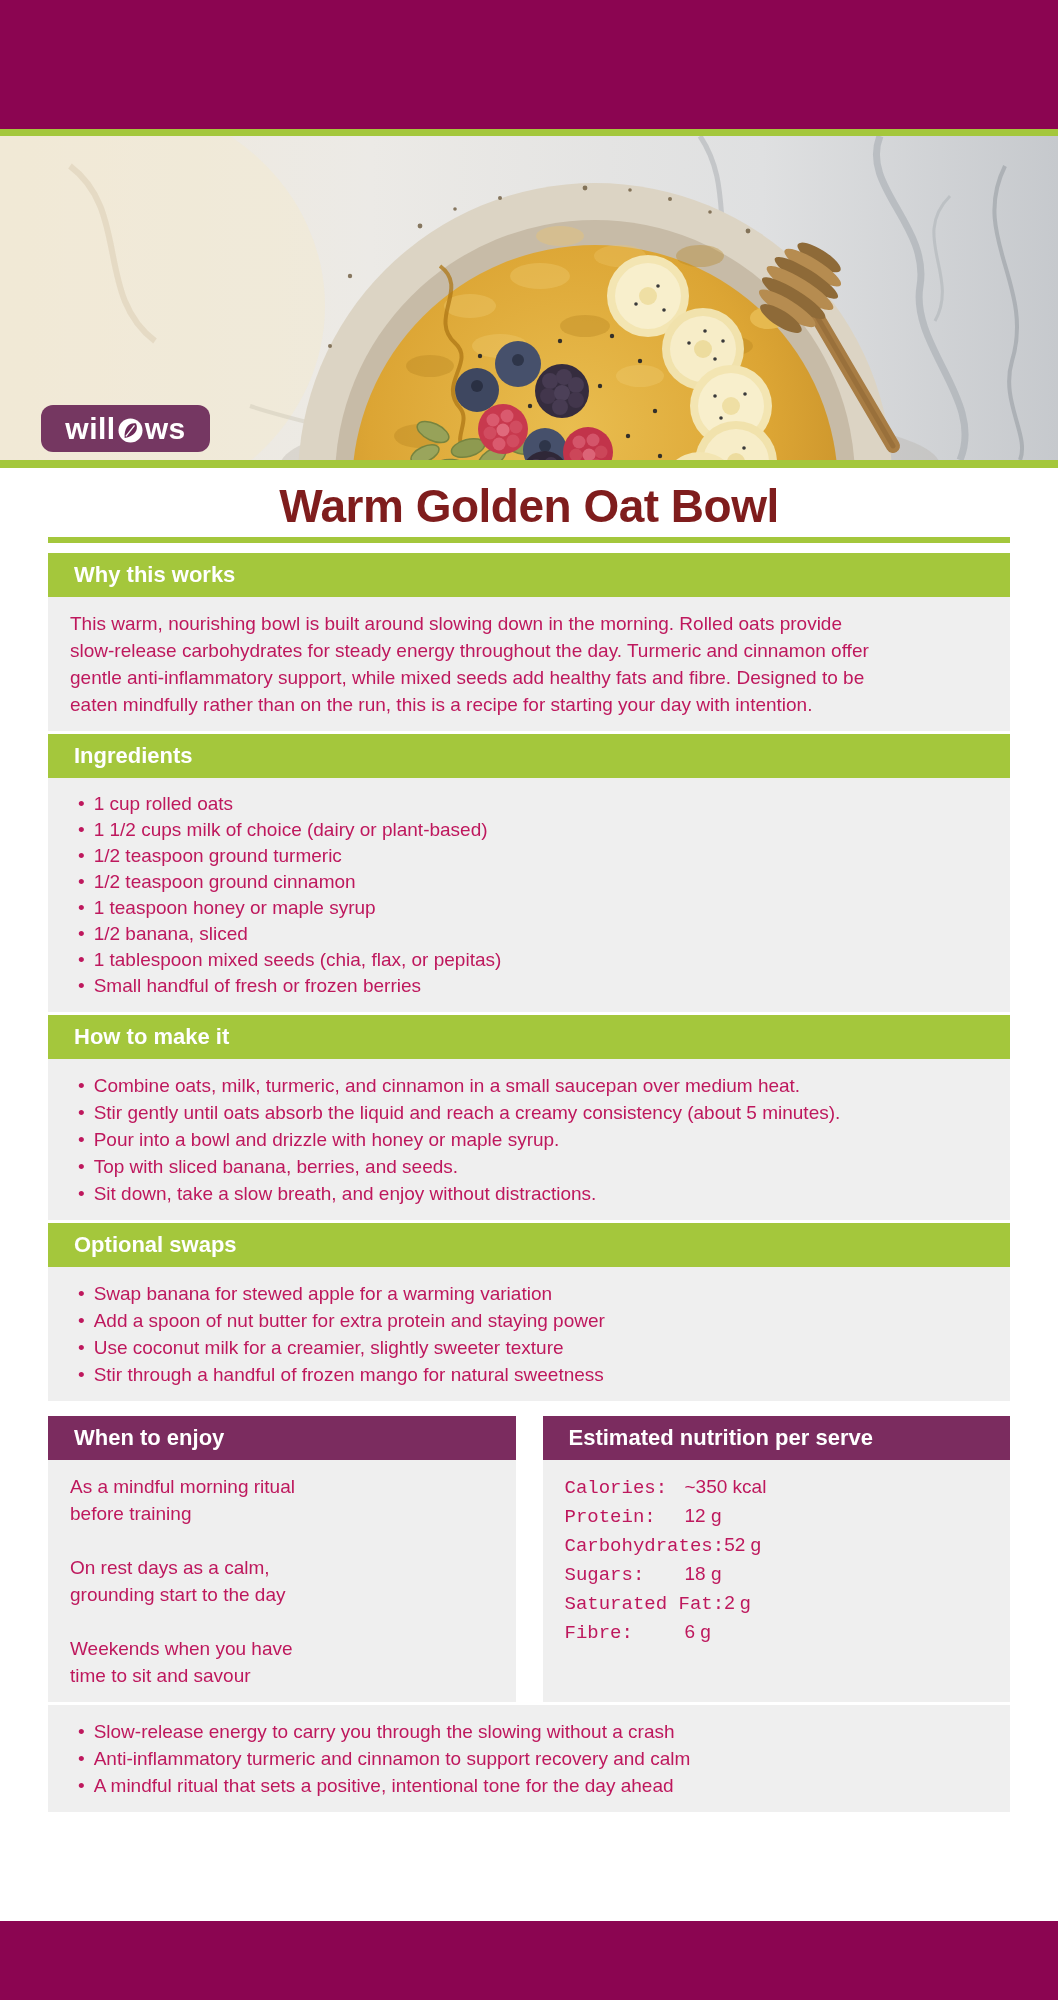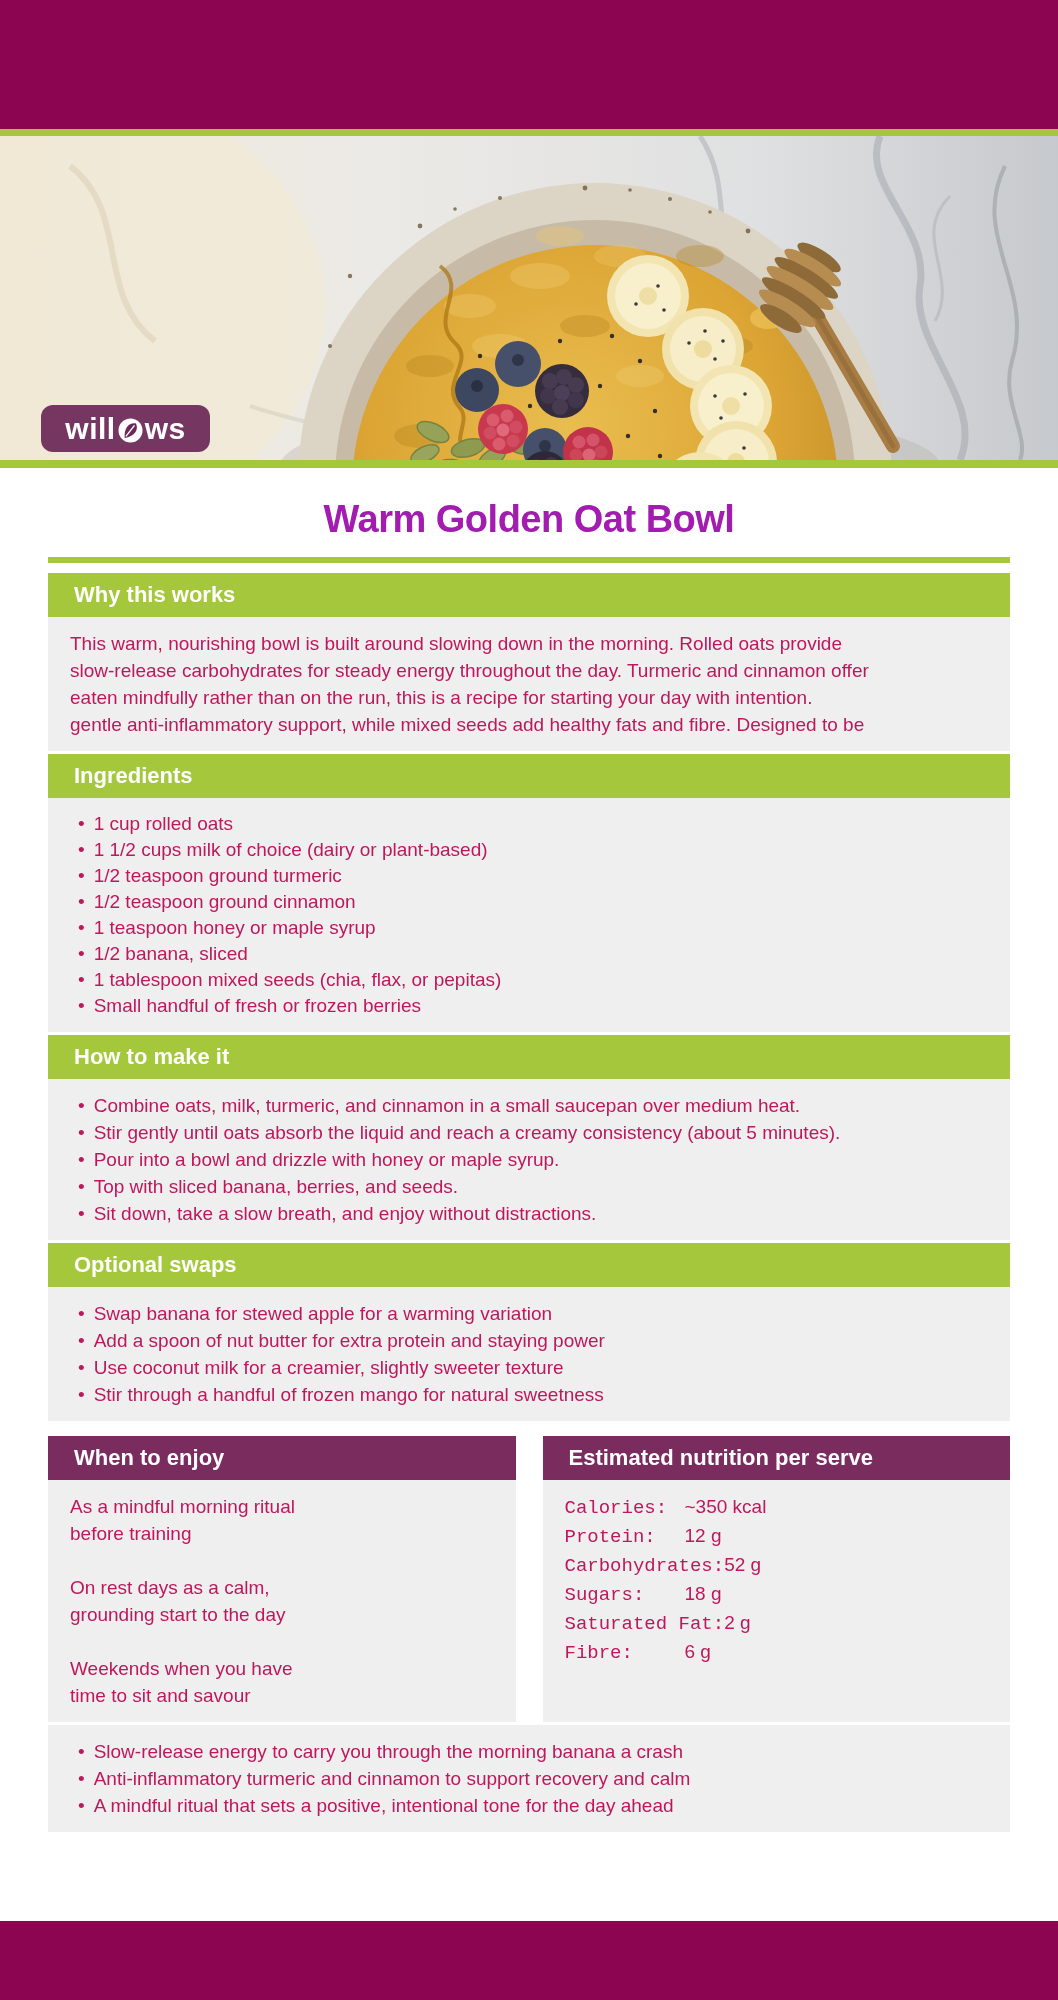--- a/index.html
+++ b/index.html
@@ -7,22 +7,22 @@
   .page{position:relative;width:1058px;height:2000px;overflow:hidden;background:#fff;}
   .topbar{height:129px;background:#8B0551;}
   .accent-line{height:7px;background:#A4C73C;}
   .hero{position:relative;height:324px;overflow:hidden;}
   .hero svg{display:block;}
   .hero-accent{height:8px;background:#A4C73C;}
   .logo{position:absolute;left:41px;top:269px;width:169px;height:47px;border-radius:12px;
         background:rgba(108,41,88,0.93);display:flex;align-items:center;justify-content:center;
         color:#fff;font-size:30px;font-weight:bold;letter-spacing:0.5px;}
   .logo svg{margin:3px 1px 0 1px;}
-  h1{margin:13px;padding-top:13px;text-align:center;font-size:38px;line-height:50px;
-     font-weight:bold;color:#a21caf;letter-spacing:-0.5px;}
+  h1{margin:0;padding-top:13px;text-align:center;font-size:46px;line-height:50px;
+     font-weight:bold;color:#7f1d1d;letter-spacing:-0.5px;}
   .title-rule{height:6px;background:#A4C73C;margin:6px 48px 0 48px;}
   main{padding:0 48px;}
   section{margin-top:3px;}
   section.first{margin-top:10px;}
   .bar{height:44px;display:flex;align-items:center;padding:0 26px;
        font-size:22px;font-weight:bold;color:#fff;}
   .bar.green{background:#A4C73C;}
   .bar.purple{background:#7B2C5F;}
   .box{background:#EFEFEF;padding:13px 22px;font-size:19px;line-height:27px;color:#be185d;}
   .box .line{line-height:27px;}
@@ -258,22 +258,22 @@
   <div class="title-rule"></div>
 
   <main>
 
     <section class="first">
       <div class="bar green">Why this works</div>
       <div class="box">
 
       <div class="line">This warm, nourishing bowl is built around slowing down in the morning. Rolled oats provide</div>
           <div class="line">slow-release carbohydrates for steady energy throughout the day. Turmeric and cinnamon offer</div>
+          <div class="line">gentle anti-inflammatory support, while mixed seeds add healthy fats and fibre. Designed to be</div>
           <div class="line">eaten mindfully rather than on the run, this is a recipe for starting your day with intention.</div>
-          <div class="line">gentle anti-inflammatory support, while mixed seeds add healthy fats and fibre. Designed to be</div>
         </div>
     </section>
 
     <section>
       <div class="bar green">Ingredients</div>
       <div class="box ing">
 
       <div class="bullet">1 cup rolled oats</div>
           <div class="bullet">1 1/2 cups milk of choice (dairy or plant-based)</div>
           <div class="bullet">1/2 teaspoon ground turmeric</div>
@@ -336,21 +336,21 @@
             <div class="nutr-row"><span class="nutr-label">Saturated Fat:</span><span class="nutr-value">2 g</span></div>
 
             <div class="nutr-row"><span class="nutr-label">Fibre:</span><span class="nutr-value">6 g</span></div>
           </div>
       </section>
     </div>
 
     <section>
       <div class="box">
 
-      <div class="bullet">Slow-release energy to carry you through the morning banana a crash</div>
+      <div class="bullet">Slow-release energy to carry you through the slowing without a crash</div>
           <div class="bullet">Anti-inflammatory turmeric and cinnamon to support recovery and calm</div>
           <div class="bullet">A mindful ritual that sets a positive, intentional tone for the day ahead</div>
         </div>
     </section>
 
   </main>
 
   <footer class="bottombar"></footer>
 </div>
 

